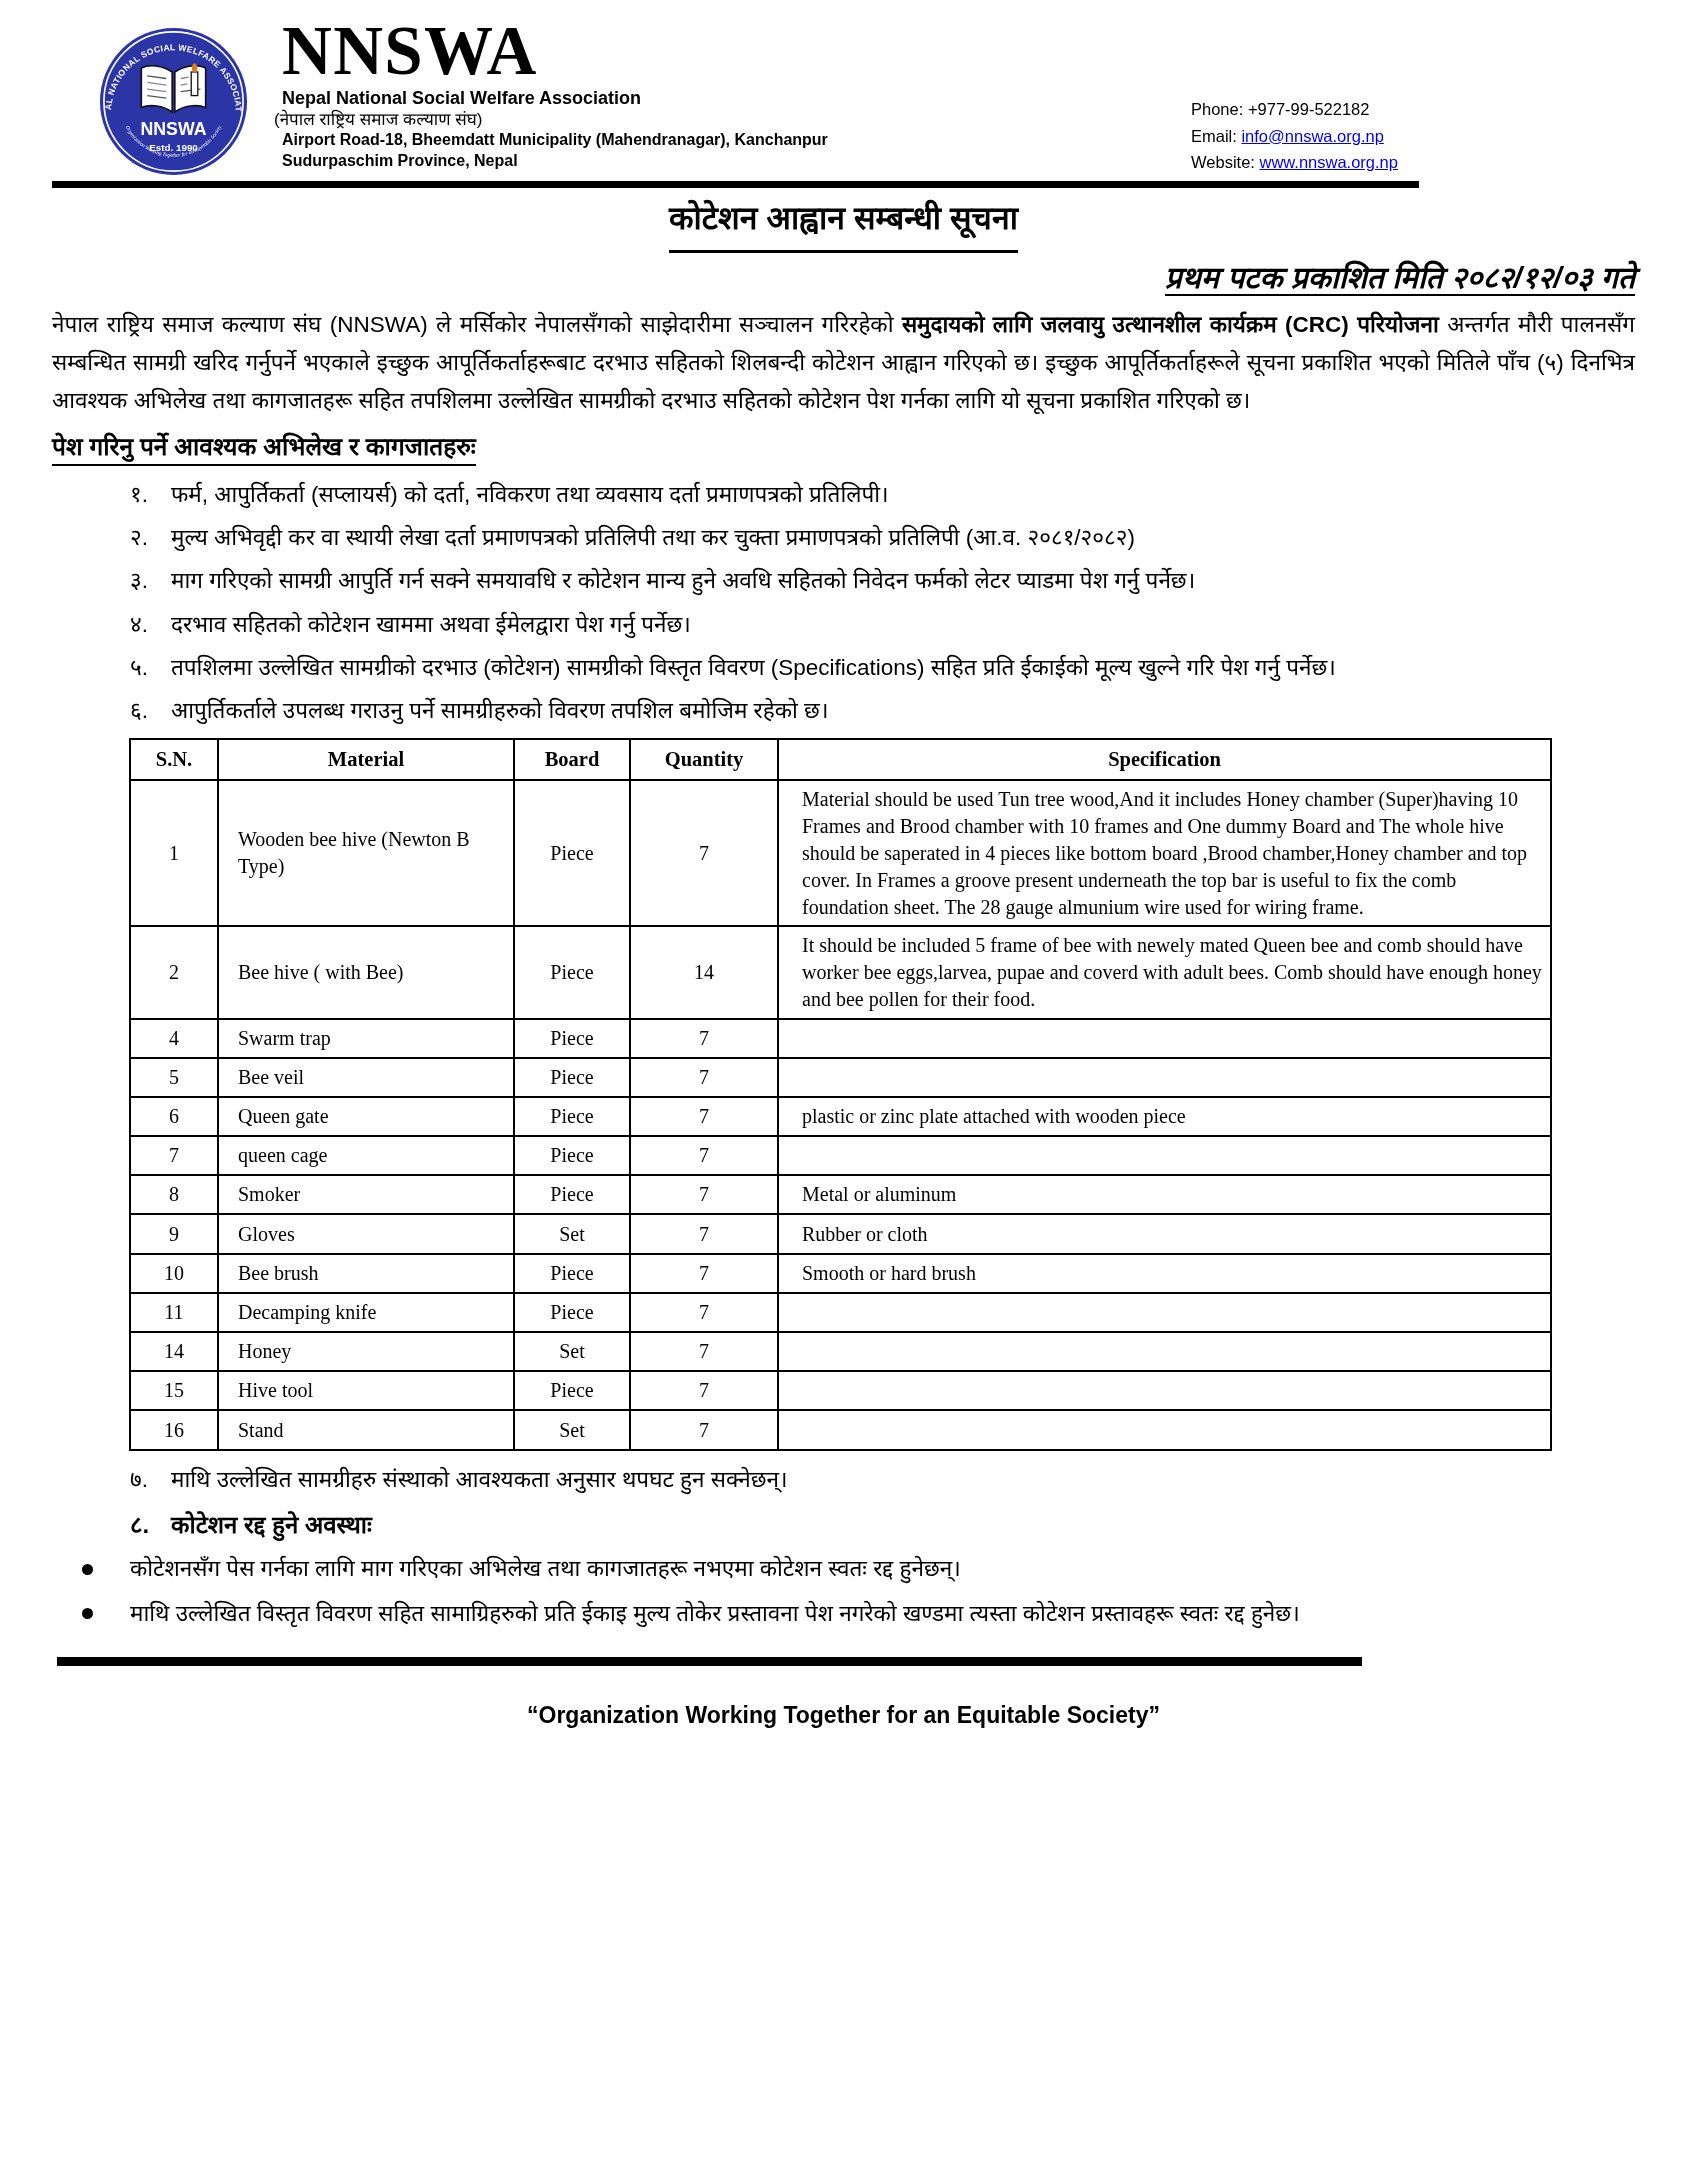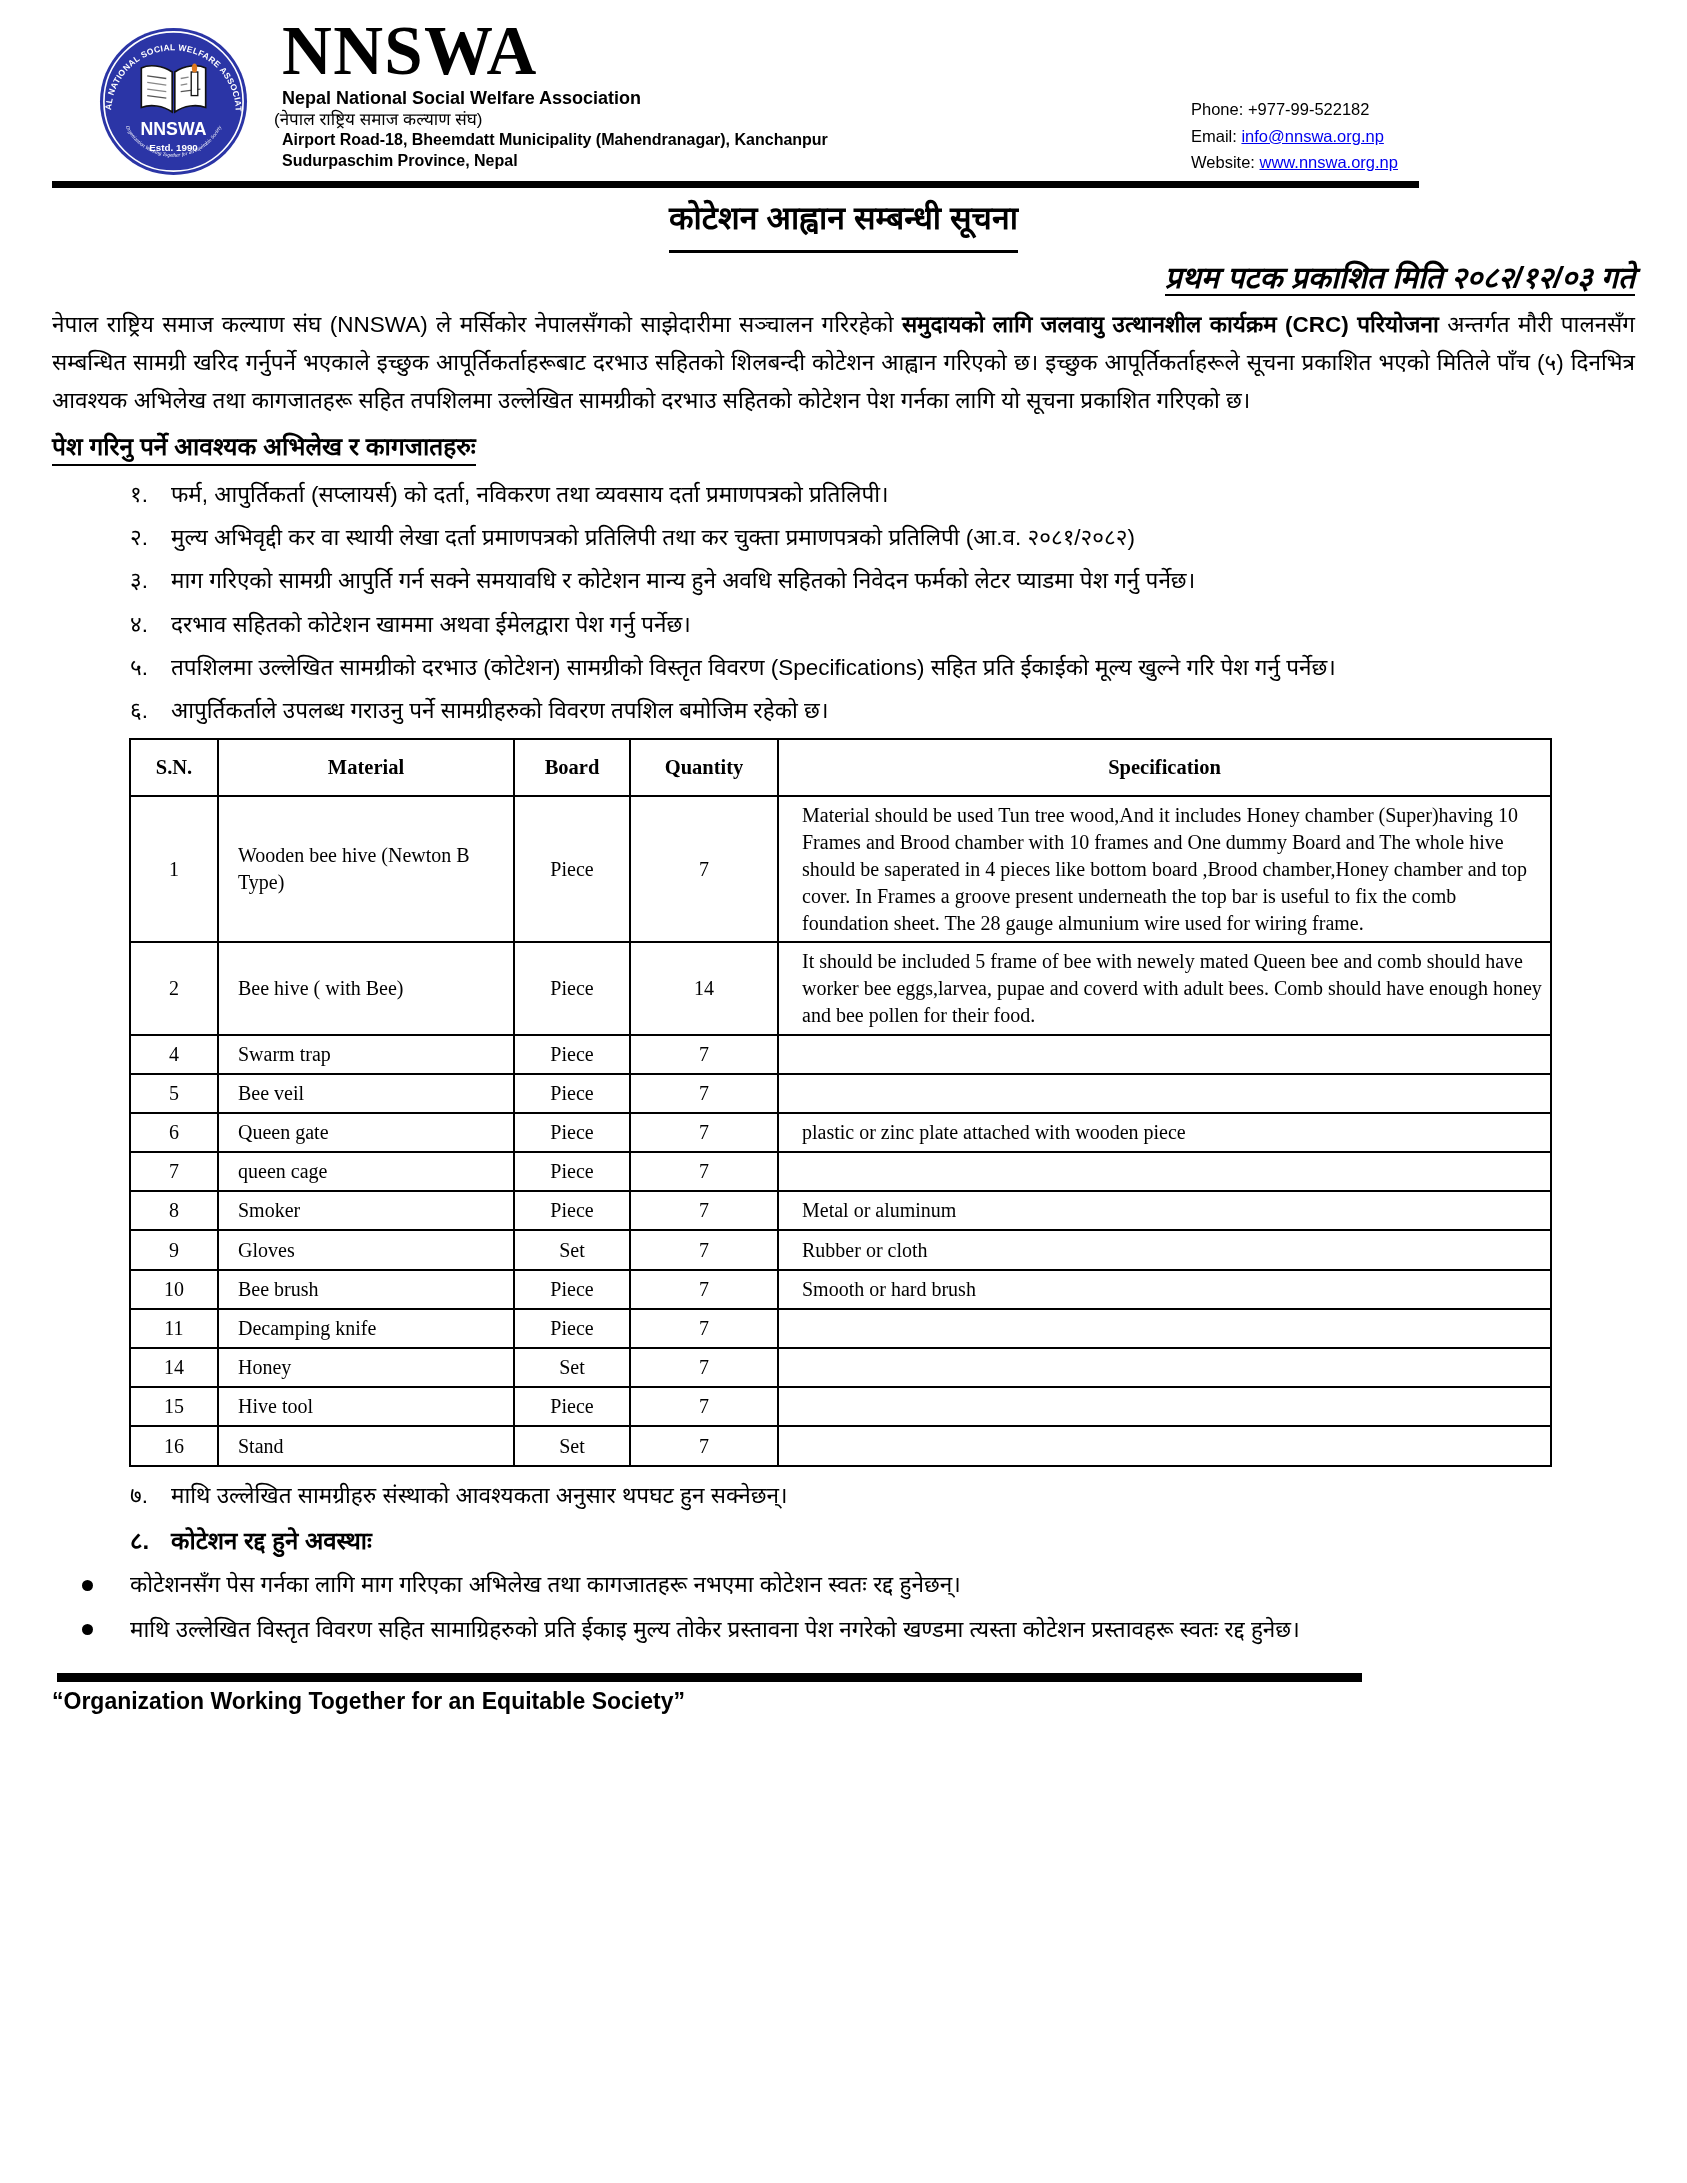--- a/index.html
+++ b/index.html
@@ -59,21 +59,21 @@
     font-family:"Liberation Serif",serif;font-size:20px;
     border:2.6px solid #000;
   }
   table.materials col.c-sn{width:88px;}
   table.materials col.c-mat{width:296px;}
   table.materials col.c-unit{width:116px;}
   table.materials col.c-qty{width:148px;}
   table.materials col.c-spec{width:773px;}
   table.materials th{
     border:2px solid #000;font-weight:bold;font-size:20.5px;
-    padding:16px 4px;text-align:center;
+    padding:8px 4px;text-align:center;
   }
   table.materials td{
     border:2px solid #000;padding:4.6px 6.6px;vertical-align:middle;
     line-height:27px;height:28px;
   }
   table.materials td:nth-child(1),
   table.materials td:nth-child(3),
   table.materials td:nth-child(4){text-align:center;}
   table.materials td:nth-child(2){padding-left:19px;}
   table.materials td:nth-child(5){padding-left:23px;}
@@ -85,21 +85,21 @@
   .pt-heading{font-weight:bold;font-size:24px;}
   .bullet-item{position:relative;padding-left:78px;margin-bottom:6.6px;
       font-size:22.5px;line-height:38px;text-align:justify;}
   .bullet-item .dot{
     position:absolute;left:30px;top:13.2px;width:11.2px;height:11.2px;
     background:#000;border-radius:50%;
   }
   
   .footer-rule{height:8.6px;background:#000;width:1305px;margin-left:5.3px;margin-top:24px;}
   .footer-quote{
-    font-size:23px;font-weight:bold;margin-top:6px;
+    text-align:center;font-size:23px;font-weight:bold;margin-top:36px;
   }
 </style>
 </head>
 <body>
 
 <div class="page">
 
   <div class="header">
 
     <div class="logo">

